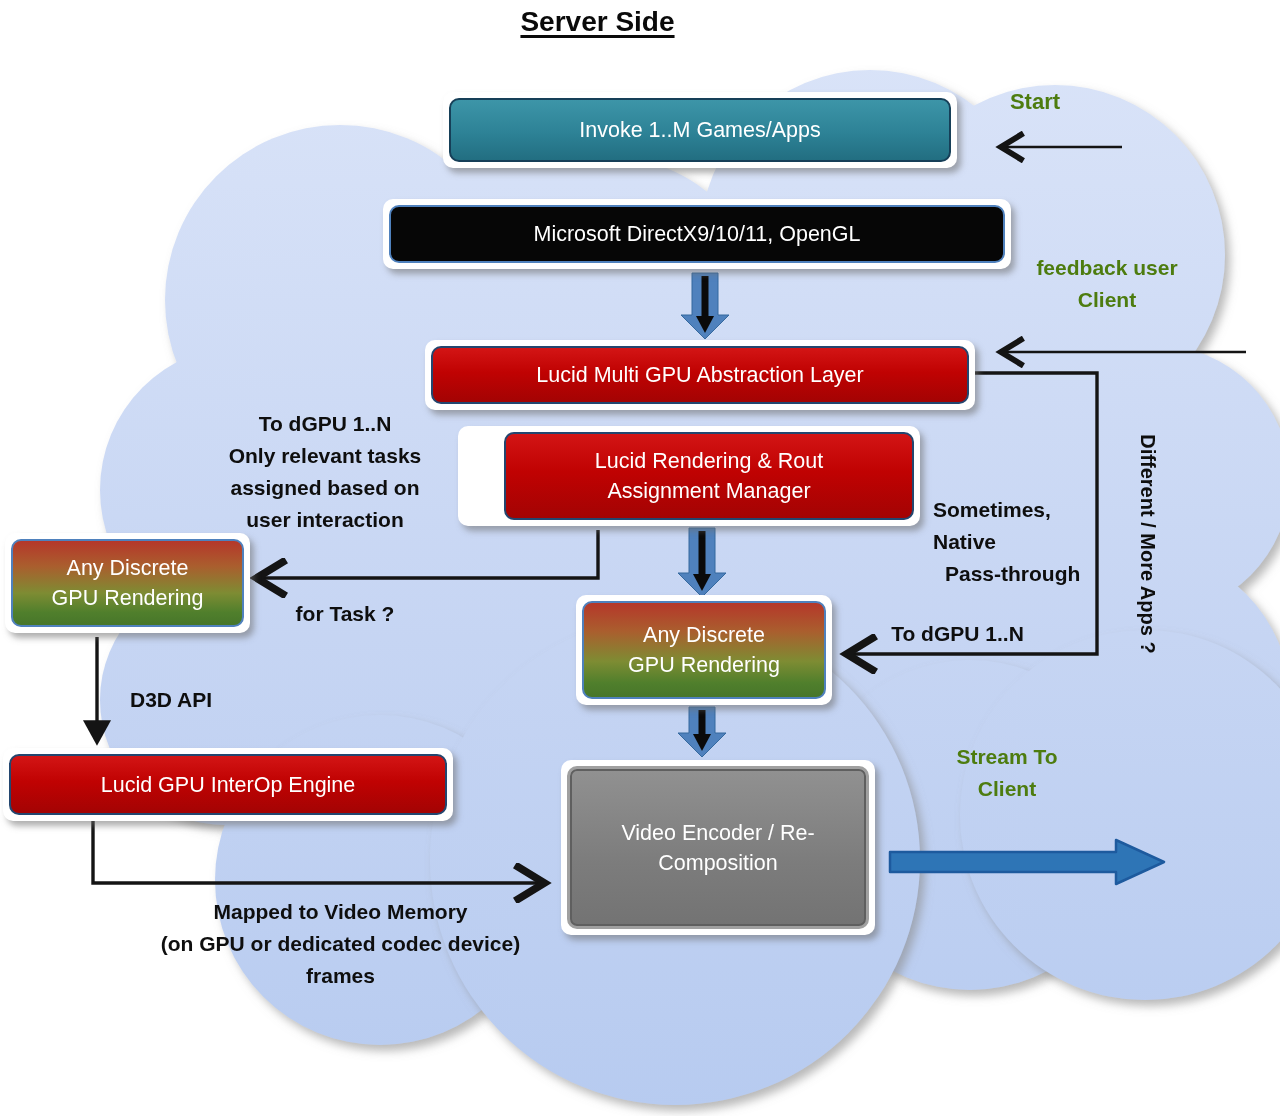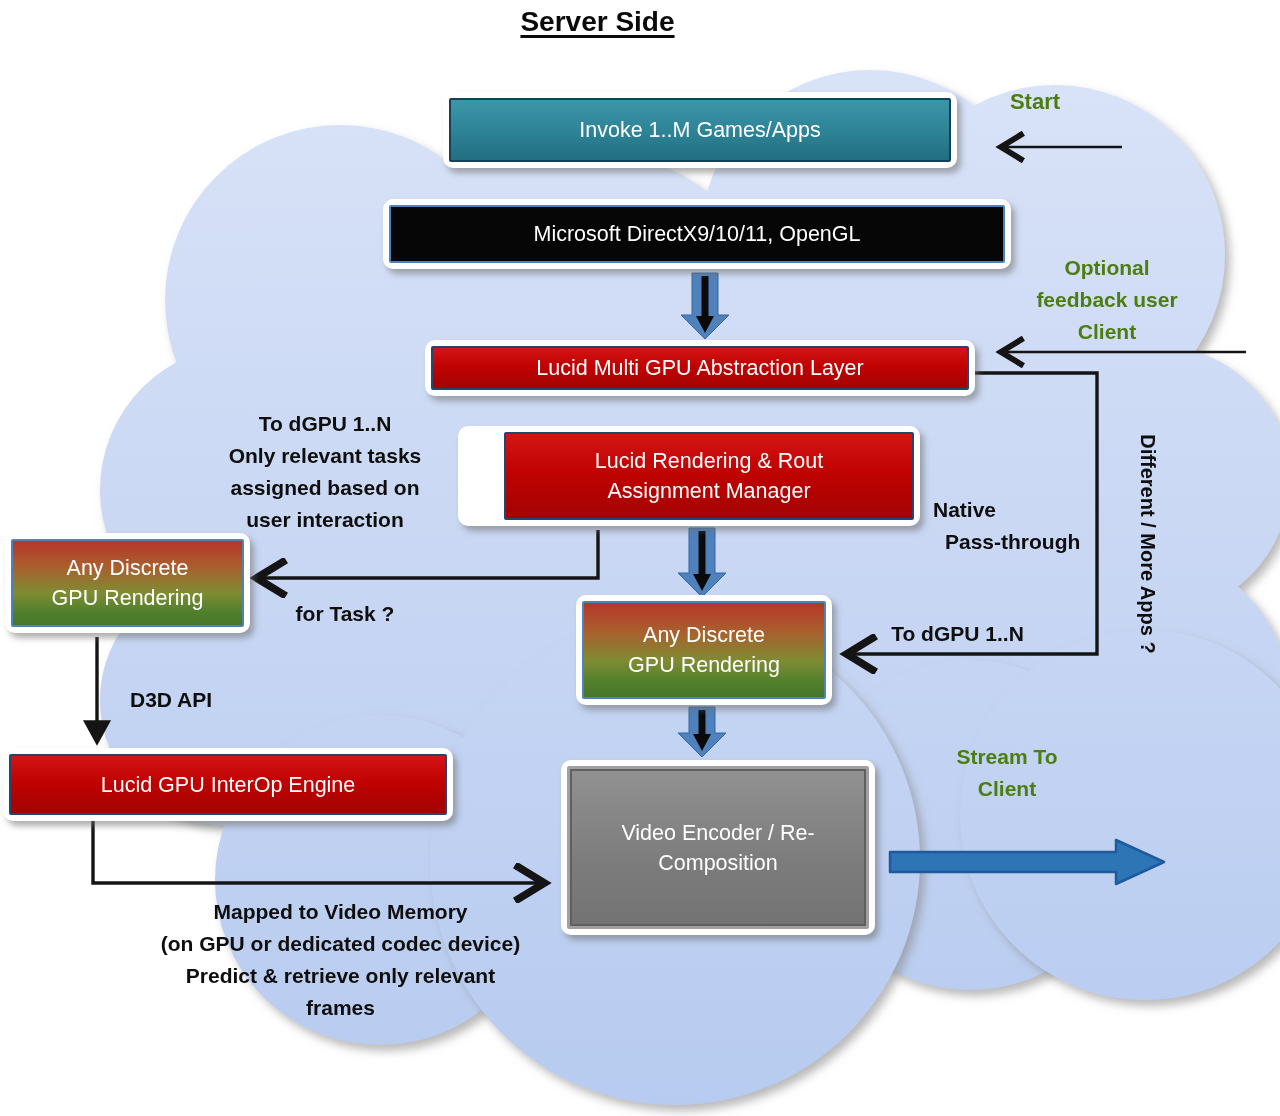--- a/index.html
+++ b/index.html
@@ -14,21 +14,21 @@
     text-decoration:underline;text-decoration-thickness:2.5px;text-underline-offset:4px;
   }
   
   .frame{
     position:absolute;background:#ffffff;border-radius:10px;padding:6px;
     box-shadow:4px 5px 6px rgba(110,110,110,.55);box-sizing:border-box;
   }
   .inner{
     width:100%;height:100%;box-sizing:border-box;border:2px solid #2f5b8f;
     display:flex;flex-direction:column;align-items:center;justify-content:center;
-    color:#ffffff;font-size:21.5px;line-height:30px;text-align:right;border-radius:2px;
+    color:#ffffff;font-size:21.5px;line-height:30px;text-align:right;border-radius:10px;
   }
   .teal{background:linear-gradient(180deg,#3d95a8 0%,#2d8296 55%,#226e81 100%);border-color:#163f58;}
   .black{background:#060606;border-color:#4f81bd;}
   .red{background:linear-gradient(180deg,#d31515 0%,#c00202 45%,#a30303 100%);border-color:#23466f;}
   .grad{background:linear-gradient(180deg,#b5372a 0%,#aa5e2e 30%,#7e8c33 62%,#507f2c 85%,#47762a 100%);border-color:#4f81bd;}
   .gray{background:linear-gradient(180deg,#919191 0%,#7c7c7c 60%,#737373 100%);border:3px solid #a0a0a0;box-shadow:inset 0 0 0 2px #5f5f5f;}
   
   .lbl{position:absolute;font-weight:bold;color:#0e0e0e;font-size:21px;line-height:32px;text-align:center;}
   .lbl-blue{color:#4d7c0f;}
   .lbl-left{text-align:left;}
@@ -120,21 +120,21 @@
         <span>Invoke  1..M Games/Apps</span>
       </div>
   </div>
 
   <div class="frame" style="left:383px;top:199px;width:628px;height:70px;">
     <div class="inner black">
         <span>Microsoft DirectX9/10/11, OpenGL</span>
       </div>
   </div>
 
-  <div class="frame" style="left:425px;top:340px;width:550px;height:56px;">
+  <div class="frame" style="left:425px;top:340px;width:550px;height:70px;">
     <div class="inner red">
         <span>Lucid Multi GPU Abstraction Layer</span>
       </div>
   </div>
 
   <div class="frame" style="left:458px;top:426px;width:462px;height:100px;padding-left:46px;">
     <div class="inner red">
       <div>Lucid Rendering  &amp; Rout</div>
       <div>Assignment Manager</div>
     </div>
@@ -163,52 +163,51 @@
   <div class="frame" style="left:561px;top:760px;width:314px;height:175px;">
     <div class="inner gray">
       <div>Video Encoder / Re-</div>
       <div>Composition</div>
     </div>
   </div>
 
   <div class="lbl lbl-blue" style="left:985px;top:86px;width:100px;font-size:22px;">Start</div>
 
   <div class="lbl lbl-blue" style="left:1002px;top:252px;width:210px;">
-    <div>Optional</div>
     <div>feedback  user</div>
     <div>Client</div>
   </div>
 
   <div class="lbl" style="left:180px;top:408px;width:290px;">
     <div>To dGPU 1..N</div>
     <div>Only relevant tasks</div>
     <div>assigned based on</div>
     <div>user interaction</div>
   </div>
 
   <div class="lbl" style="left:245px;top:598px;width:200px;">
     <div>for Task ?</div>
   </div>
 
   <div class="lbl" style="left:130px;top:684px;width:130px;text-align:left;">D3D API</div>
 
   <div class="lbl lbl-left" style="left:933px;top:494px;width:180px;">
+    <div>Sometimes,</div>
     <div>Native</div>
     <div class="indent">Pass-through</div>
   </div>
 
   <div class="lbl" style="left:875px;top:618px;width:165px;">To dGPU 1..N</div>
 
   <div class="lbl vert">Different / More Apps ?</div>
 
   <div class="lbl lbl-blue" style="left:942px;top:741px;width:130px;">
     <div>Stream To</div>
     <div>Client</div>
   </div>
 
   <div class="lbl" style="left:118px;top:896px;width:445px;">
     <div>Mapped to Video Memory</div>
     <div>(on GPU or dedicated  codec device)</div>
-    <div>Predict &amp; retrieve only  relevant</div>
     <div>frames</div>
   </div>
 
 </div>
 
 </body></html>

